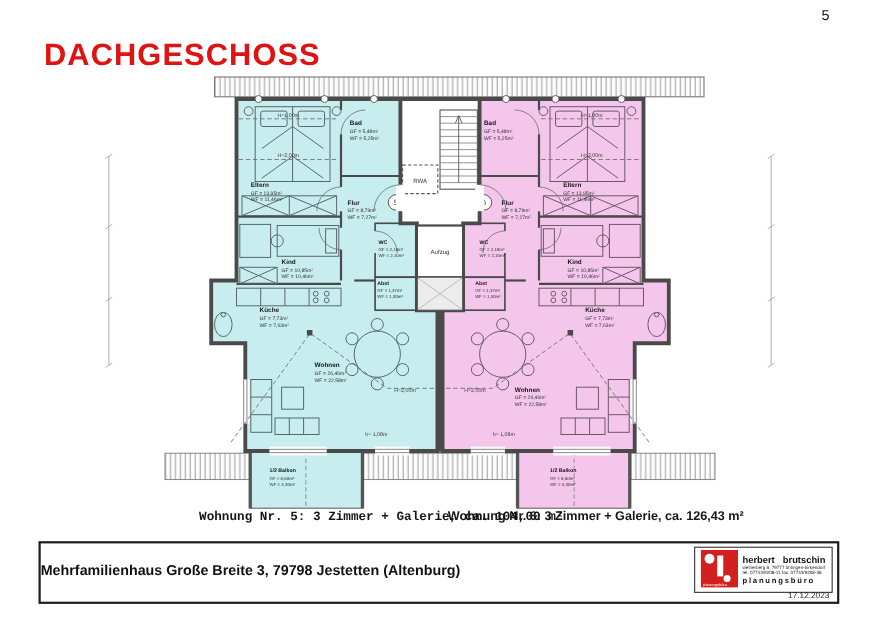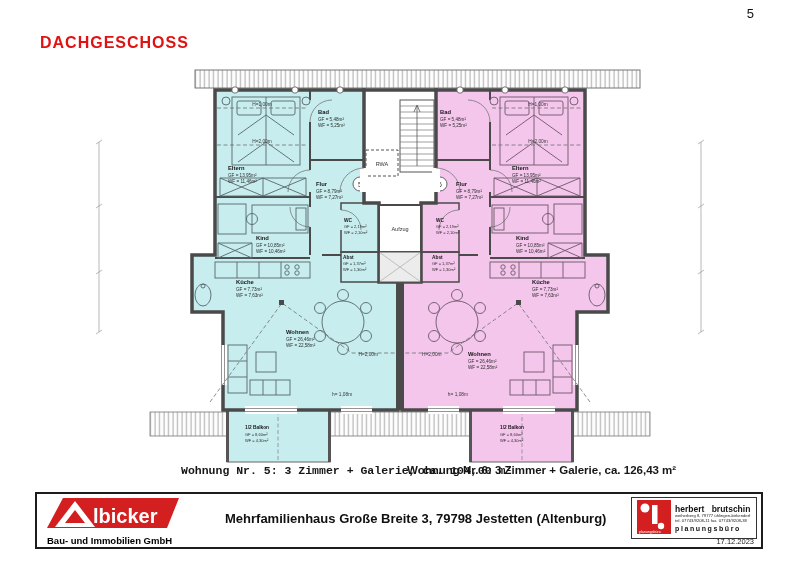--- a/index.html
+++ b/index.html
@@ -1,18 +1,18 @@
 <!DOCTYPE html>
 <html><head>
 <meta charset="utf-8">
 <style>
   html,body{margin:0;padding:0;}
   body{width:800px;height:567px;position:relative;background:#ffffff;
        font-family:"Liberation Sans",sans-serif;overflow:hidden;}
-  .title{position:absolute;left:40px;top:34px;font-size:16px;font-weight:700;
+  .title{position:absolute;left:40px;top:34px;font-size:28px;font-weight:700;
          color:#e01212;letter-spacing:1px;white-space:nowrap;}
   .pageno{position:absolute;right:46px;top:6px;font-size:13px;color:#111;}
   .plan{position:absolute;left:0;top:0;}
   .caption{position:absolute;top:464px;font-size:11.5px;font-weight:700;color:#161616;white-space:nowrap;}
   .caption.c-left{left:181px;font-family:Liberation Mono, monospace;}
   .caption.c-right{left:407px;}
   
   .t-name{font:700 5.8px "Liberation Sans",sans-serif;fill:#161616;}
   .t-val{font:400 4.6px "Liberation Sans",sans-serif;fill:#2e2e2e;}
   .t-sm{font:700 4.8px "Liberation Sans",sans-serif;fill:#161616;}
@@ -338,29 +338,20 @@
   </g>
 </svg>
 
 <div class="title">DACHGESCHOSS</div>
 <div class="pageno">5</div>
 
 <div class="caption c-left">Wohnung Nr. 5: 3 Zimmer + Galerie, ca. 104,00 m²</div>
 <div class="caption c-right">Wohnung Nr. 6: 3 Zimmer + Galerie, ca. 126,43 m²</div>
 
 <div class="footer">
-  <div class="f-left">
-    <svg width="150" height="37" viewBox="0 0 150 37">
-      <polygon points="4,33 20,3 136,3 124,33" fill="#d31f1f"></polygon>
-      <polygon points="12,32 32,6 52,32" fill="#ffffff"></polygon>
-      <polygon points="22,28 32,15 42,28" fill="#d31f1f"></polygon>
-      <text x="50" y="28" font-family="Liberation Sans, sans-serif" font-size="20" font-weight="700" fill="#ffffff">lbicker</text>
-    </svg>
-    <div class="alb-sub">Bau- und Immobilien GmbH</div>
-  </div>
   <div class="f-center">
     <div class="f-line1">Mehrfamilienhaus Große Breite 3, 79798 Jestetten (Altenburg)</div>
   </div>
   <div class="f-right">
     <div class="arch-box">
       <svg width="34" height="36" viewBox="0 0 34 36">
         <rect x="0" y="0" width="34" height="34" fill="#d31f1f"></rect>
         <circle cx="8" cy="8" r="4.5" fill="#ffffff"></circle>
         <rect x="15" y="5" width="5.5" height="19" fill="#ffffff"></rect>
         <circle cx="24" cy="26" r="3.2" fill="#ffffff"></circle>

